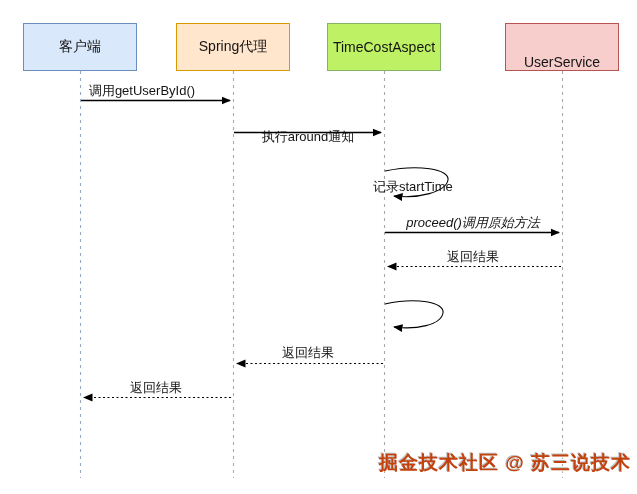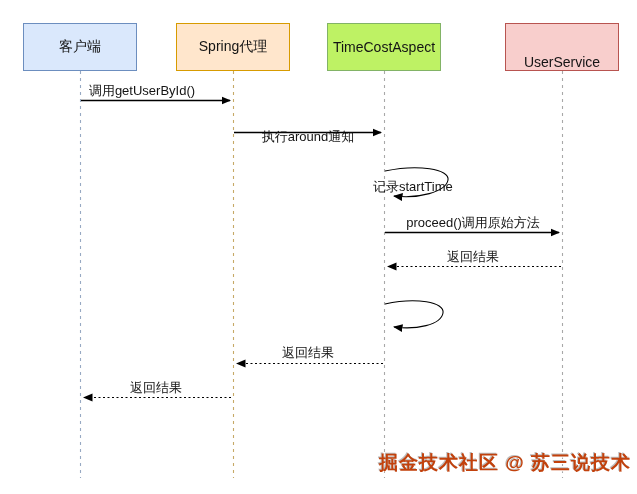--- a/index.html
+++ b/index.html
@@ -19,21 +19,21 @@
   .p-aspect   { left:327px; }
   .p-service  { left:505px; }
   .msg-label {
     position:absolute; font-size:13px; color:#141414; white-space:nowrap;
     line-height:15px;
   }
   .centered { text-align:center; }
   .m1 { left:67px;  top:83px;  width:150px; }
   .m2 { left:233px; top:115px; width:150px;margin-top:14px; }
   .m3 { left:373px; top:179px; }
-  .m4 { left:387px; top:215px; width:172px; }
+  .m4 { left:387px; top:215px; width:172px;font-style:italic; }
   .m5 { left:398px; top:249px; width:150px; }
   .m6 { left:344px; top:310px; }
   .m7 { left:233px; top:345px; width:150px; }
   .m8 { left:81px;  top:380px; width:150px; }
   .watermark {
     position:absolute; right:6px; top:450px;
     font-size:19px; font-weight:bold; letter-spacing:1px;
     color:#c2410c;
     text-shadow:-1px -1px 0 #bdbdbd, 1px 1px 0 #ffffff;
     white-space:nowrap;

